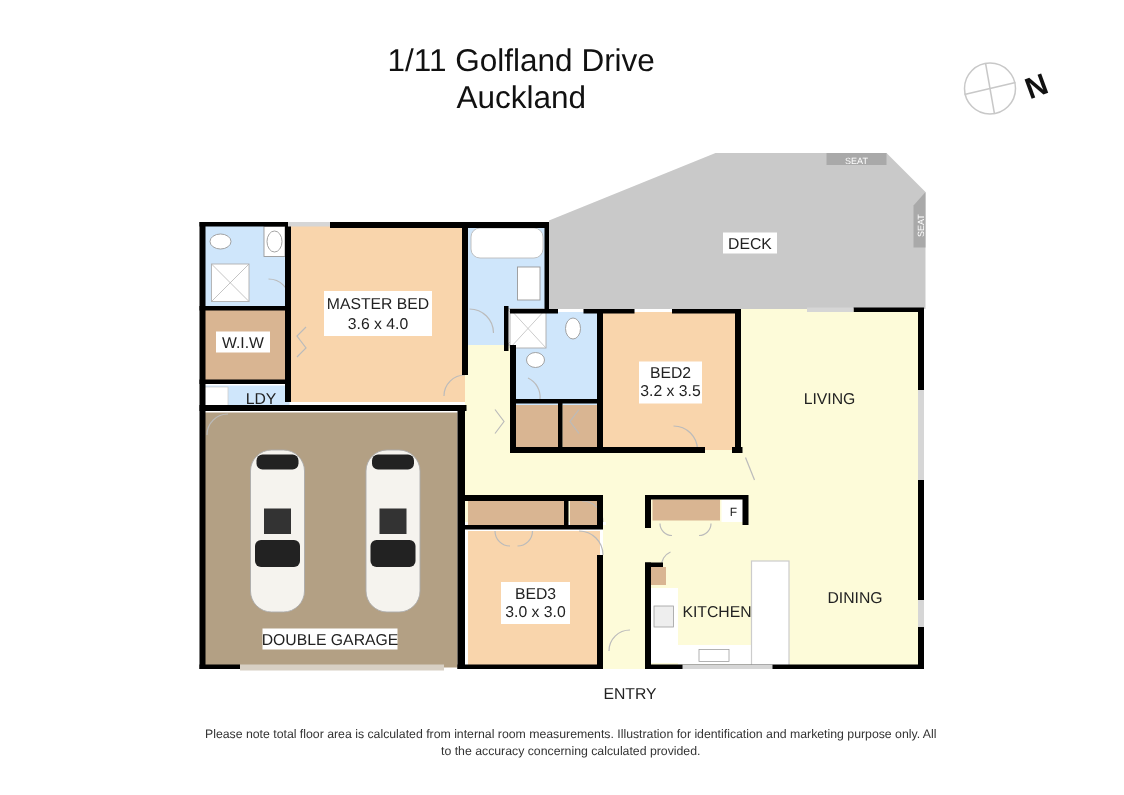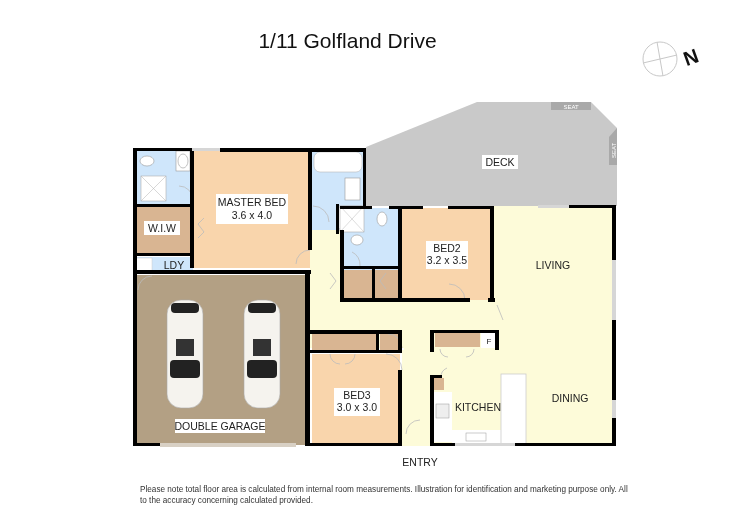--- a/index.html
+++ b/index.html
@@ -1,27 +1,28 @@
 <!DOCTYPE html>
 <html><head>
   <meta charset="utf-8">
   <style>
     html, body { margin: 0; padding: 0; background: #ffffff; }
     body { width: 749px; height: 530px; position: relative; overflow: hidden; font-family: "Liberation Sans", sans-serif; }
     .title { position: absolute; left: 0; width: 695px; top: 28px; text-align: center; font-size: 21px; line-height: 25px; color: #111; }
     .title div { margin-left: 0; }
     .plan { position: absolute; left: 0; top: 0; }
     .lbl { font-family: "Liberation Sans", sans-serif; font-size: 10.5px; fill: #222; }
-    .disclaimer { position: absolute; left: 108px; width: 545px; top: 484px; text-align: left; font-size: 8.2px; line-height: 11px; color: #333; margin-left: 32px; }
+    .disclaimer { position: absolute; left: 108px; width: 545px; top: 484px; text-align: center; font-size: 8.2px; line-height: 11px; color: #333; }
   </style>
 </head>
 <body>
 
 <div class="title">
   <div>1/11 Golfland Drive</div>
+  <div>Auckland</div>
 </div>
 
 <svg class="plan" width="749" height="530" viewBox="0 0 749 530">
 
   <g>
     <circle cx="660" cy="59" r="17" fill="none" stroke="#c8c8c8" stroke-width="1"></circle>
     <line x1="643" y1="63" x2="677" y2="55" stroke="#c8c8c8" stroke-width="1"></line>
     <line x1="657" y1="42" x2="663" y2="76" stroke="#c8c8c8" stroke-width="1"></line>
     <text x="684" y="64" font-family="Liberation Sans, sans-serif" font-size="20" font-weight="bold" fill="#111" transform="rotate(-20 692 58)">N</text>
   </g>

